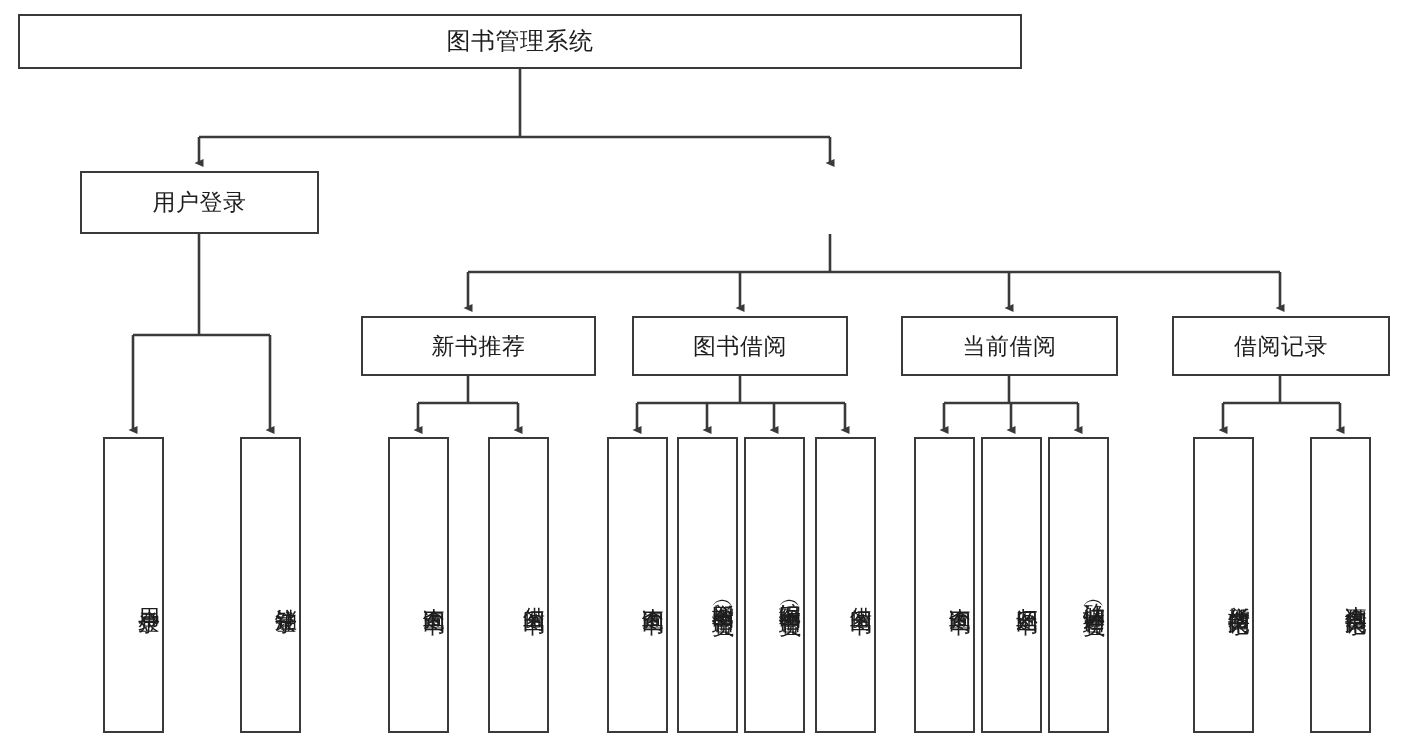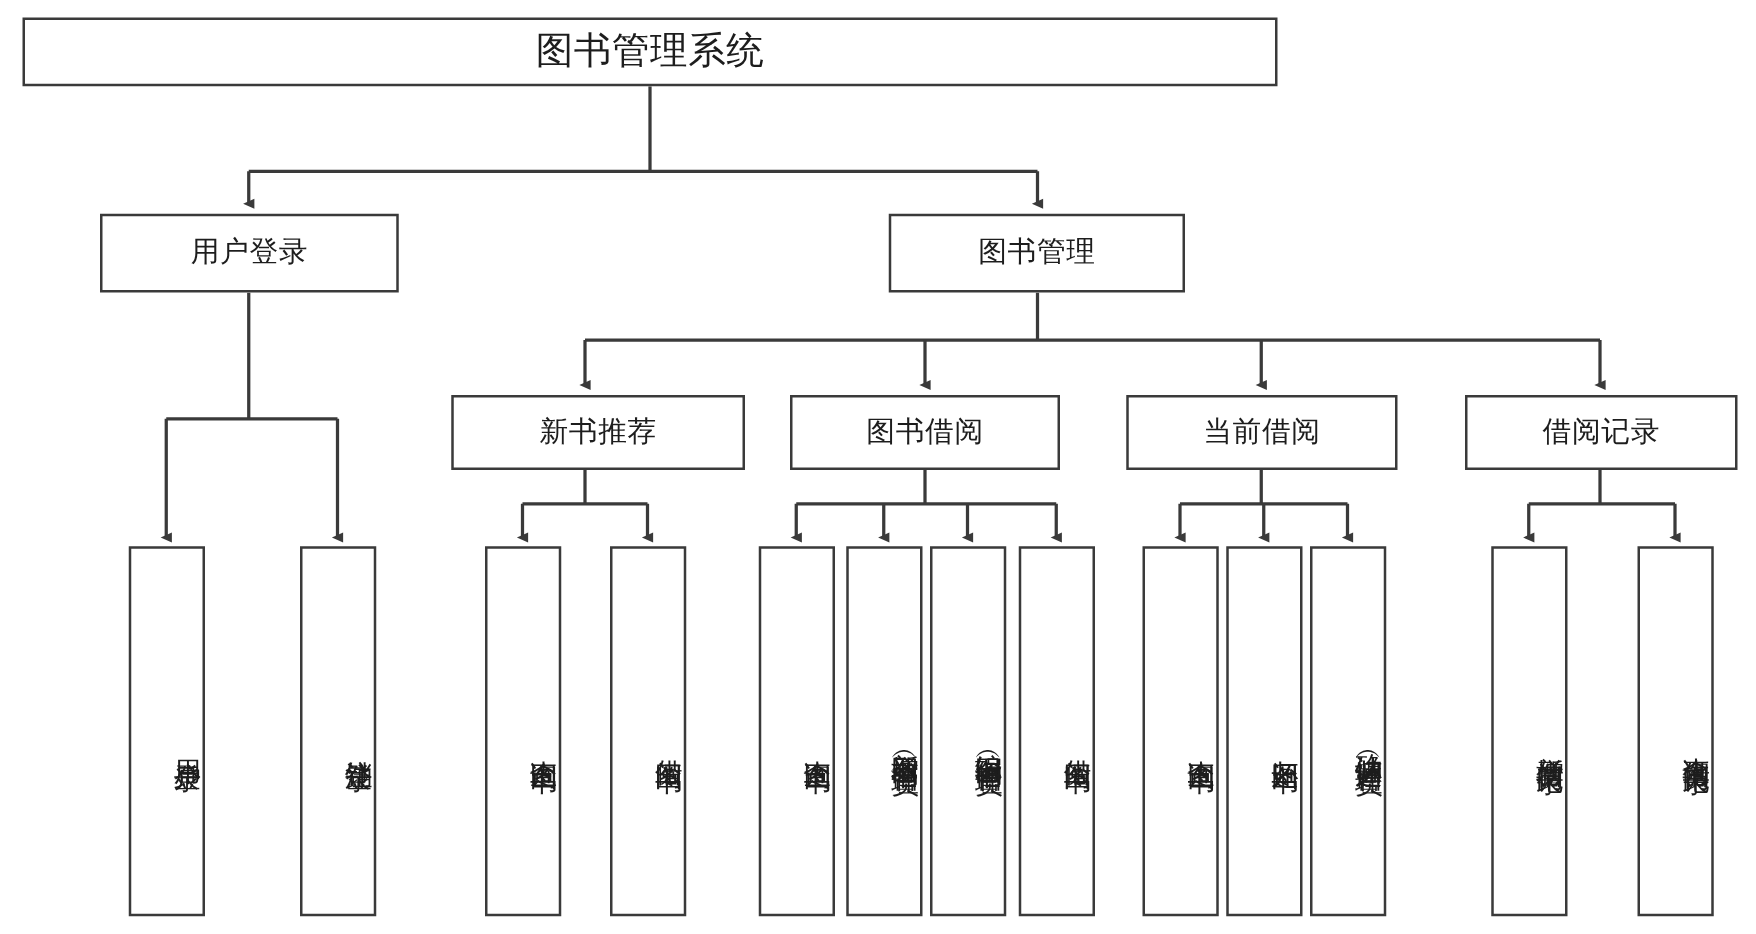--- a/index.html
+++ b/index.html
@@ -32,21 +32,21 @@
     justify-content: center;
     color: #1d1d1d;
     z-index: 2;
   }
   .node-h {
     font-size: 23px;
     line-height: 1.15;
     letter-spacing: 0.5px;
   }
   .node-root {
-    font-size: 30px;
+    font-size: 24px;
   }
   .node-v {
     writing-mode: vertical-rl;
     text-orientation: upright;
     font-size: 22px;
     line-height: 1.18;
     letter-spacing: 2px;
     padding-top: 18px;
     align-items: flex-start;
     justify-content: center;
@@ -122,23 +122,20 @@
     </g>
   </svg>
 
   <div class="node node-h node-root" style="left:18px; top:14px; width:1004px; height:55px;">
     <span>图书管理系统</span>
   </div>
 
   <div class="node node-h" style="left:80px; top:171px; width:239px; height:63px;">
     <span>用户登录</span>
   </div>
-  <div class="node node-h" style="left:711px; top:171px; width:237px; height:63px;">
-    <span>图书管理</span>
-  </div>
 
   <div class="node node-h" style="left:361px; top:316px; width:235px; height:60px;">
     <span>新书推荐</span>
   </div>
   <div class="node node-h" style="left:632px; top:316px; width:216px; height:60px;">
     <span>图书借阅</span>
   </div>
   <div class="node node-h" style="left:1172px; top:316px; width:218px; height:60px;">
     <span>借阅记录</span>
   </div>

